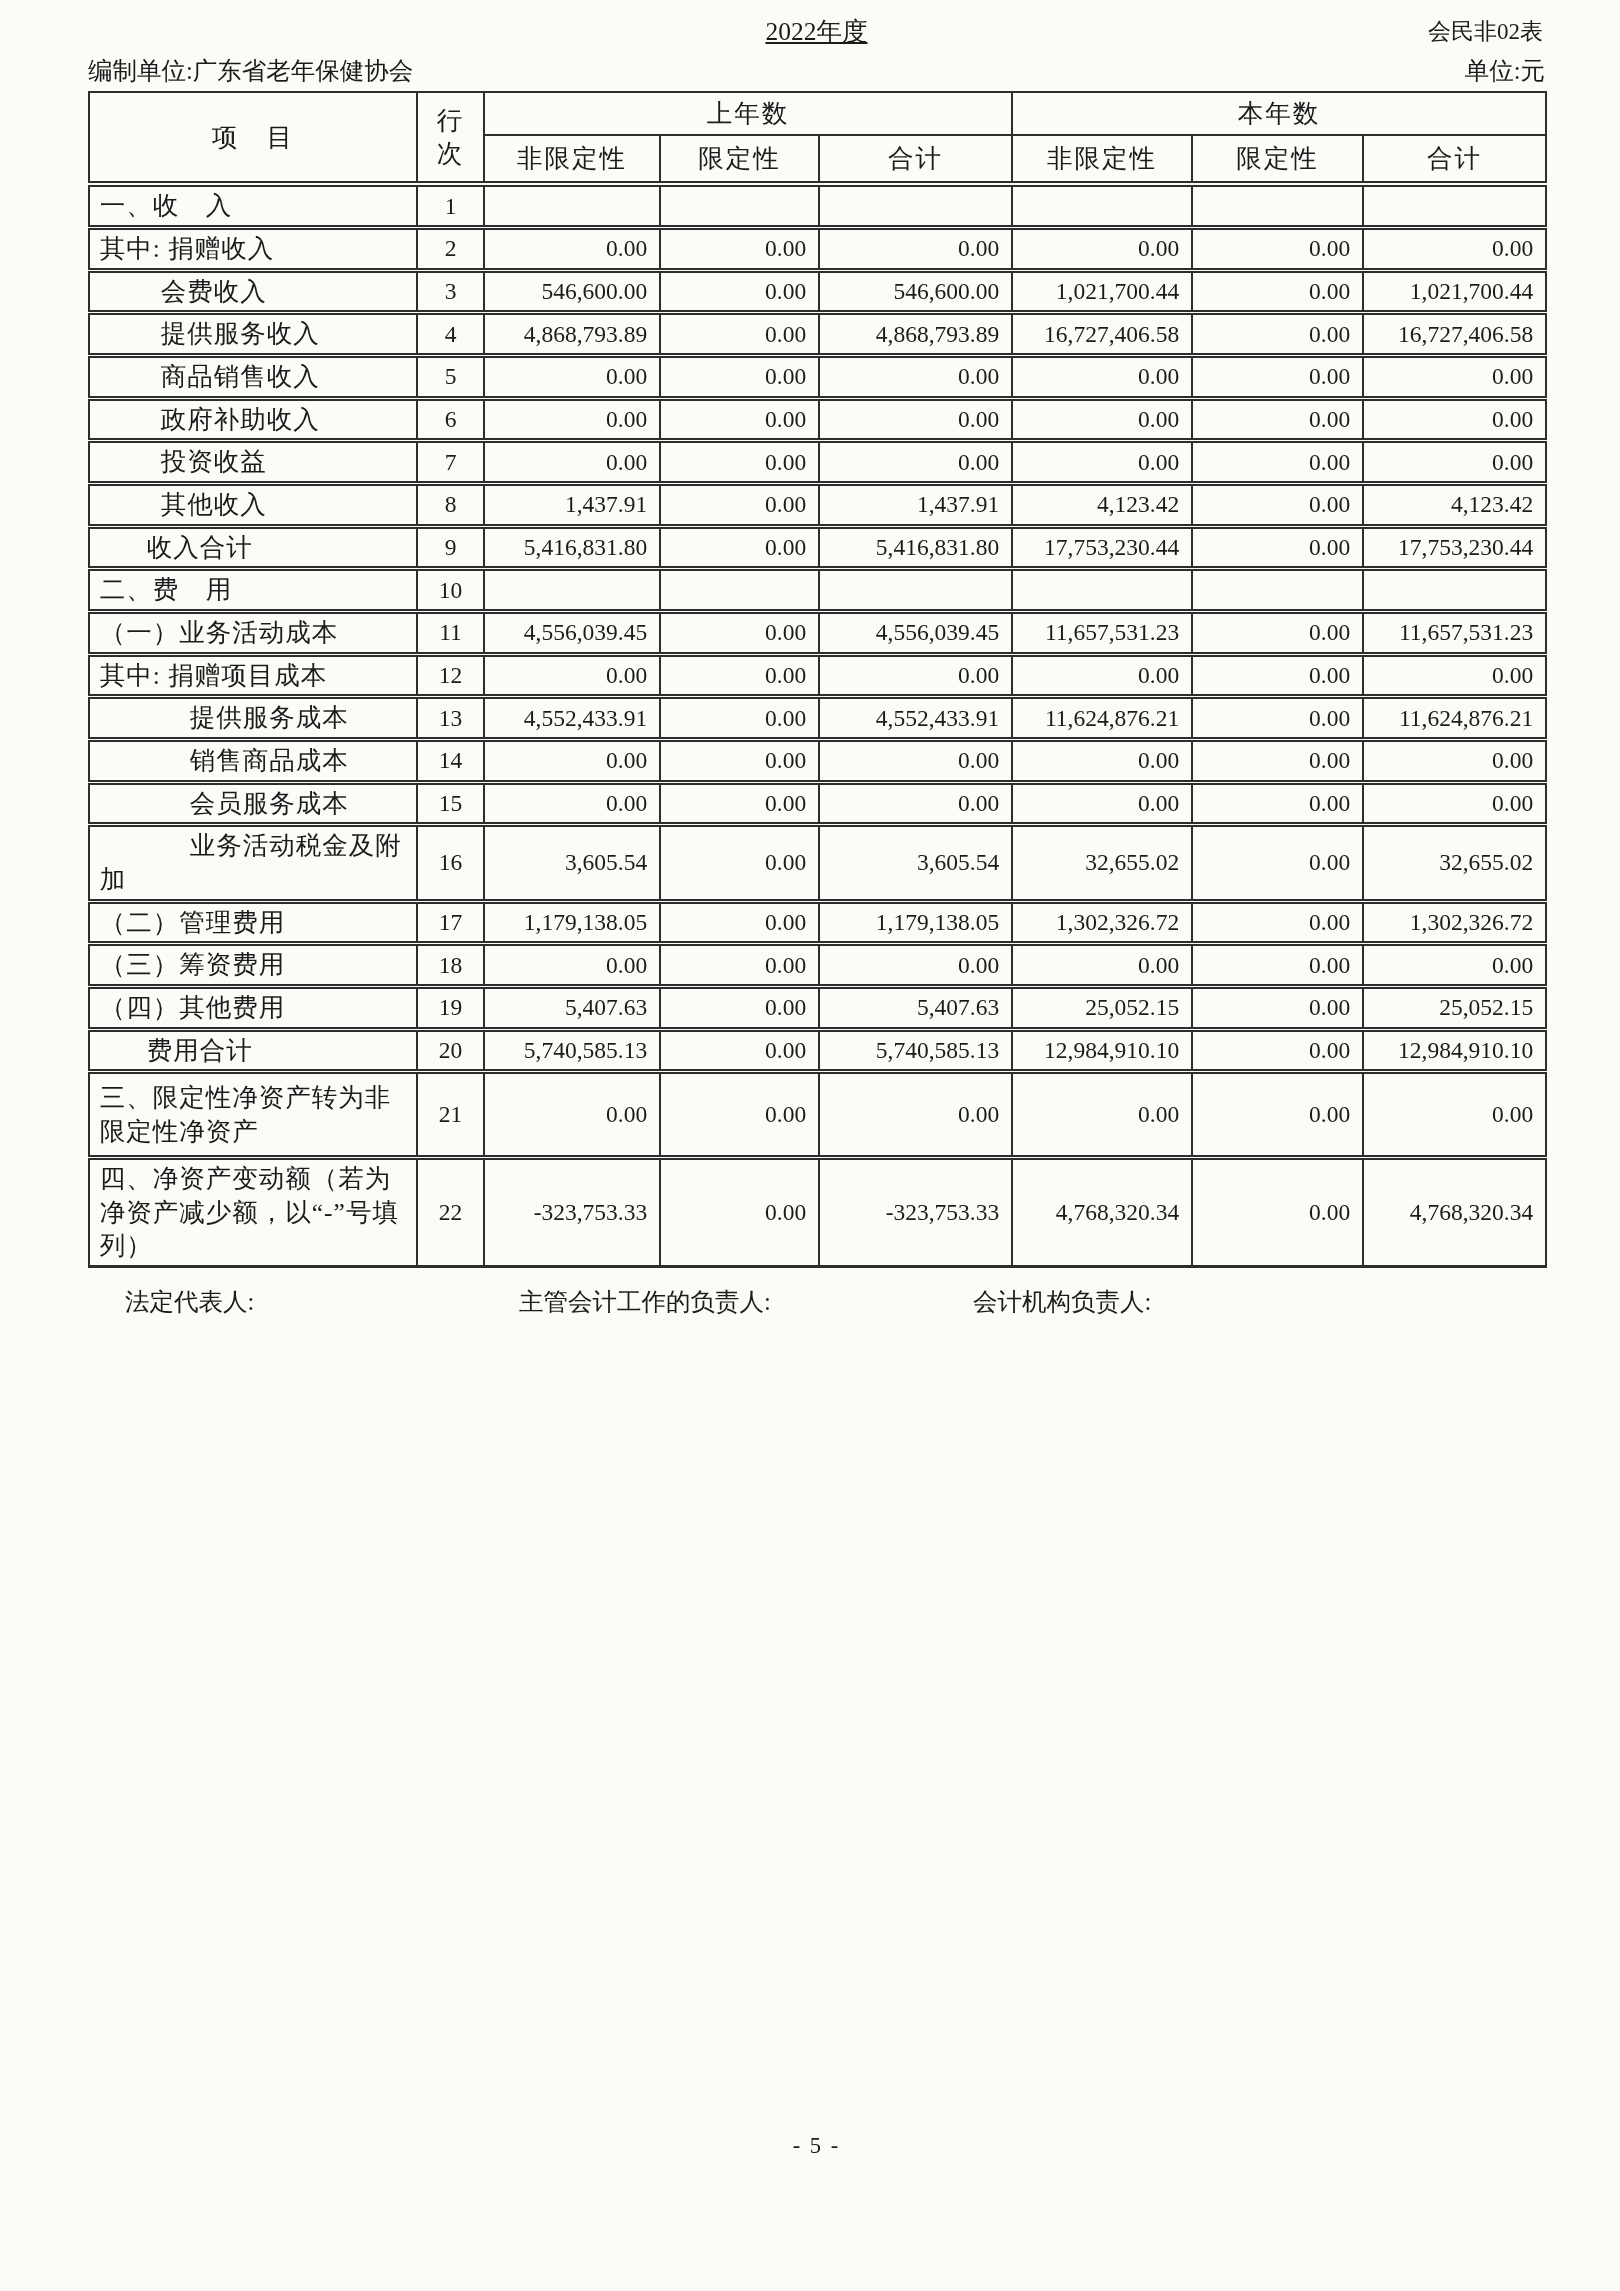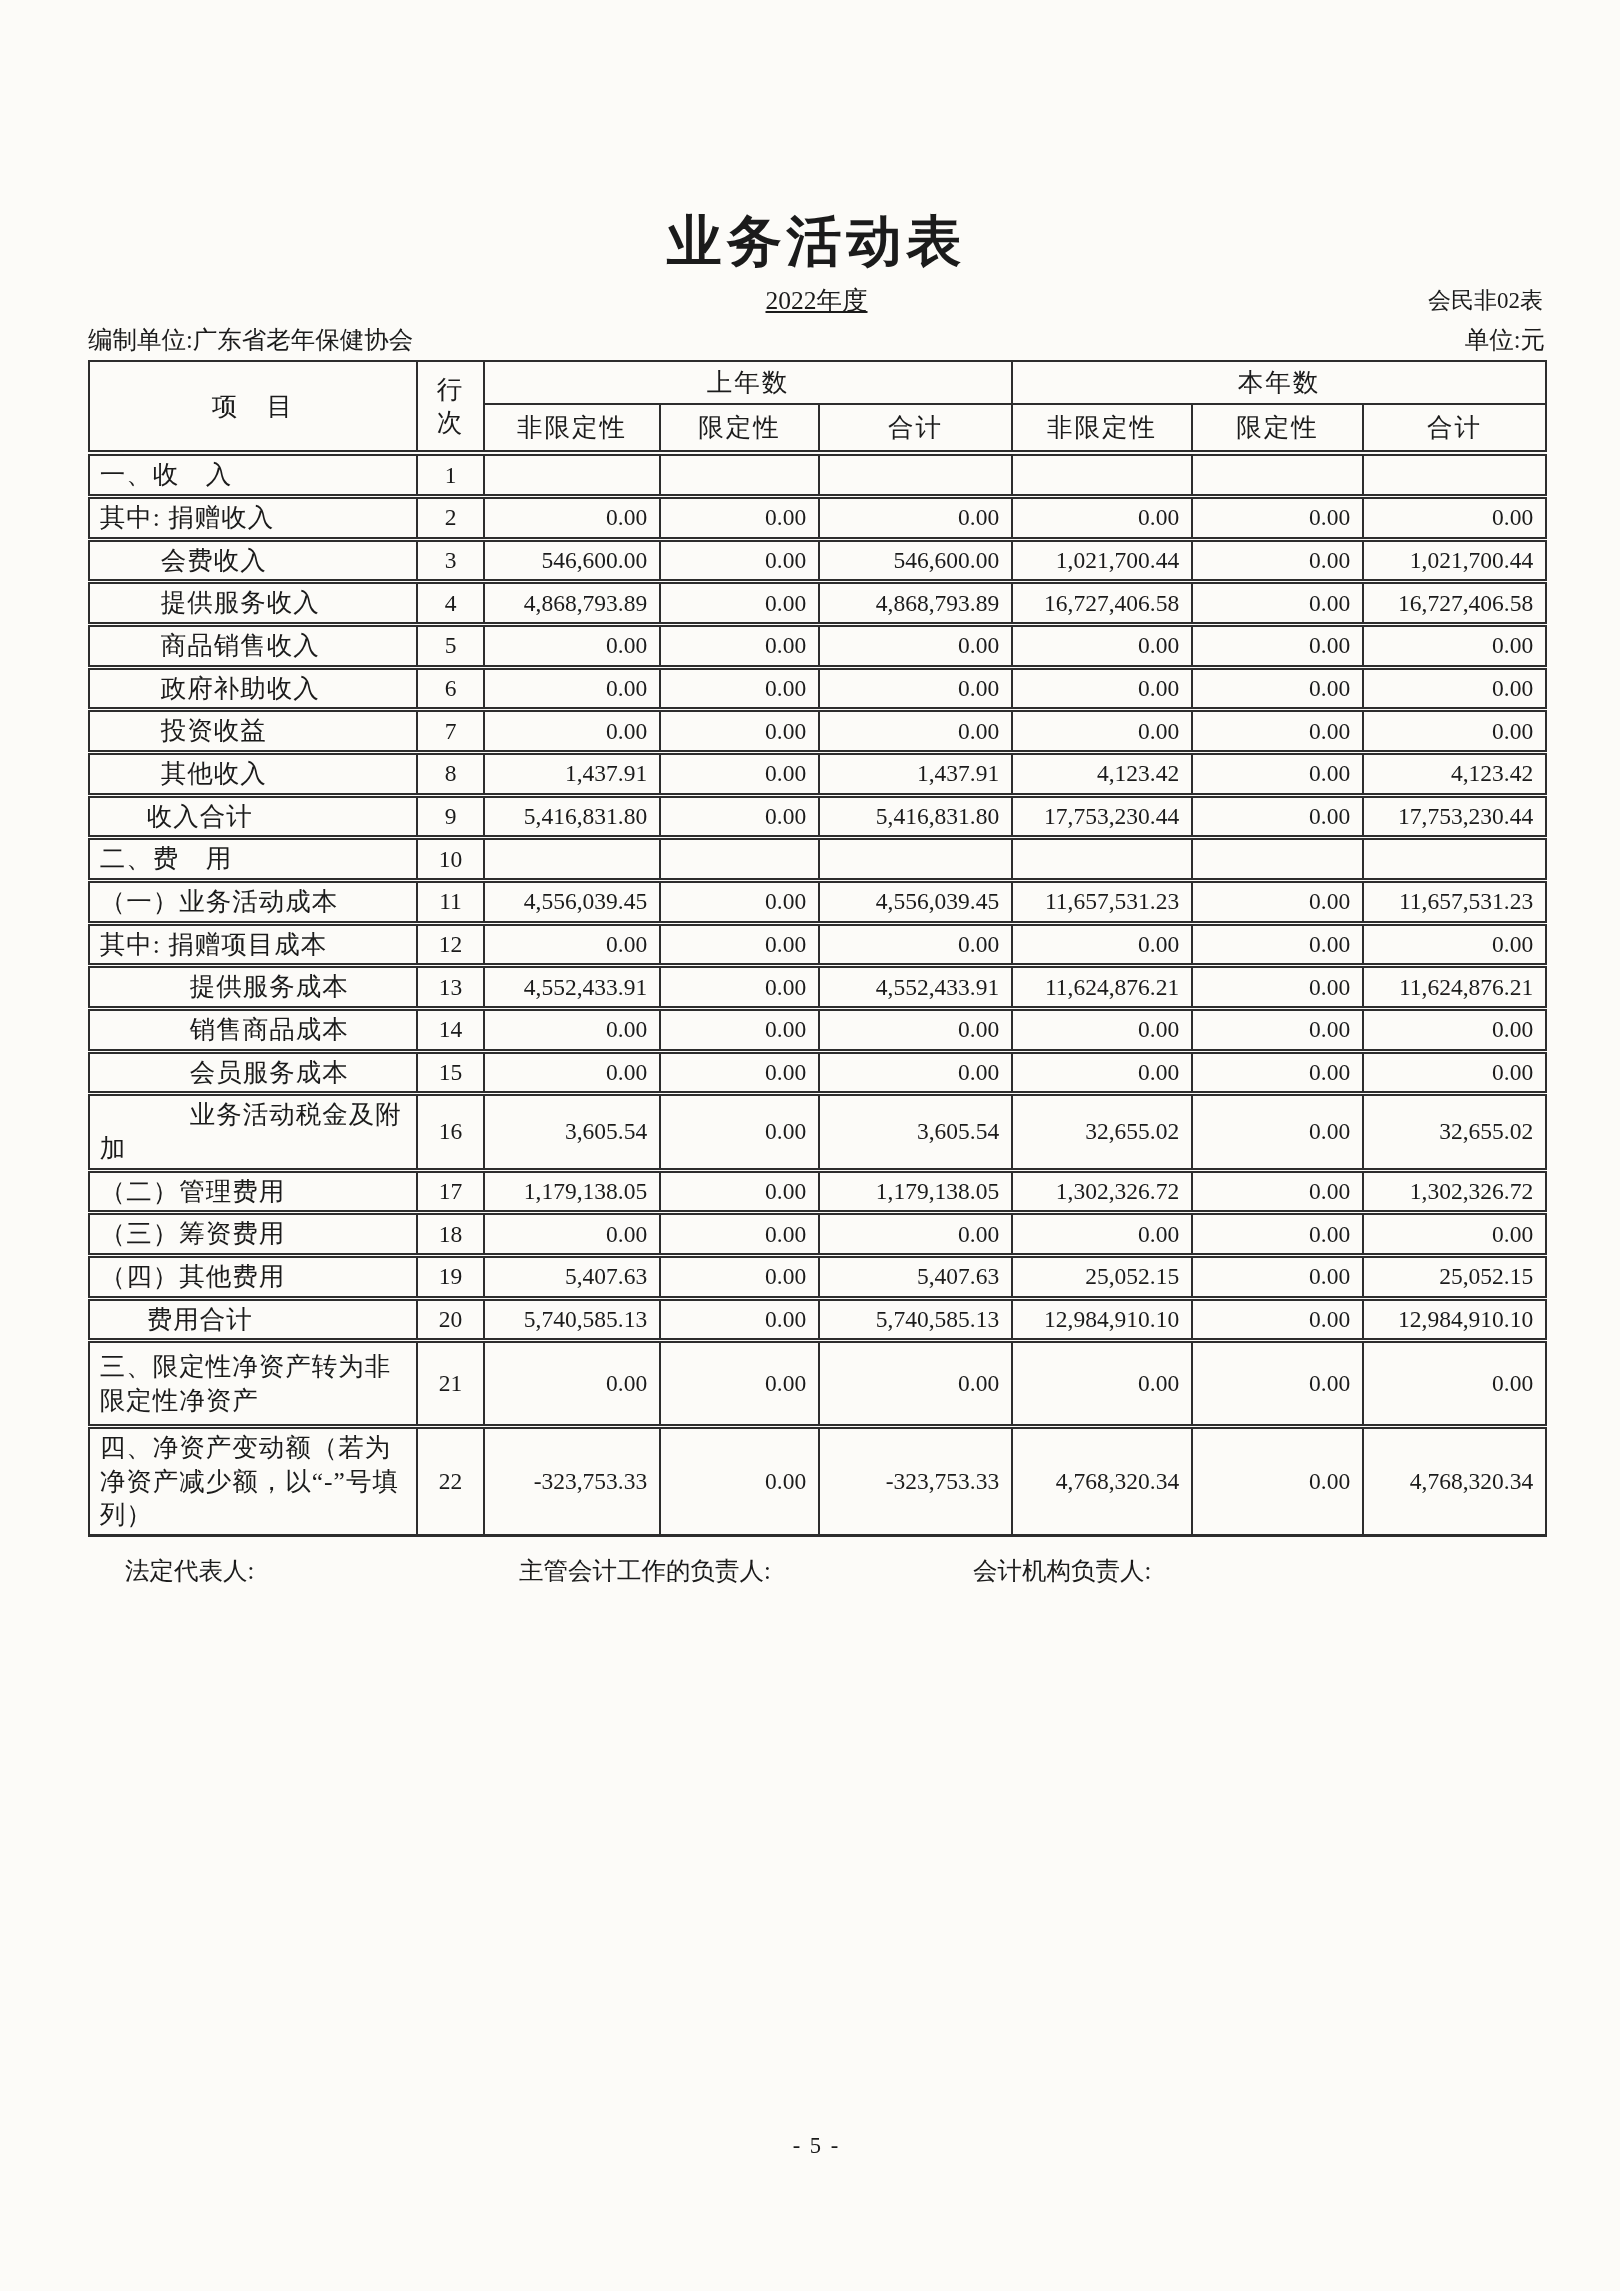--- a/index.html
+++ b/index.html
@@ -126,21 +126,20 @@
     font-size: 22.5px;
     letter-spacing: 2px;
   }
 </style>
 </head>
 <body>
 
 <div class="page">
   <div class="content">
 
-    <div class="doc-title">业务活动表</div>
 
     <div class="meta1">
       <span class="year">2022年度</span>
       <span class="code">会民非02表</span>
     </div>
 
     <div class="meta2">
       <span>编制单位:广东省老年保健协会</span>
       <span>单位:元</span>
     </div>

